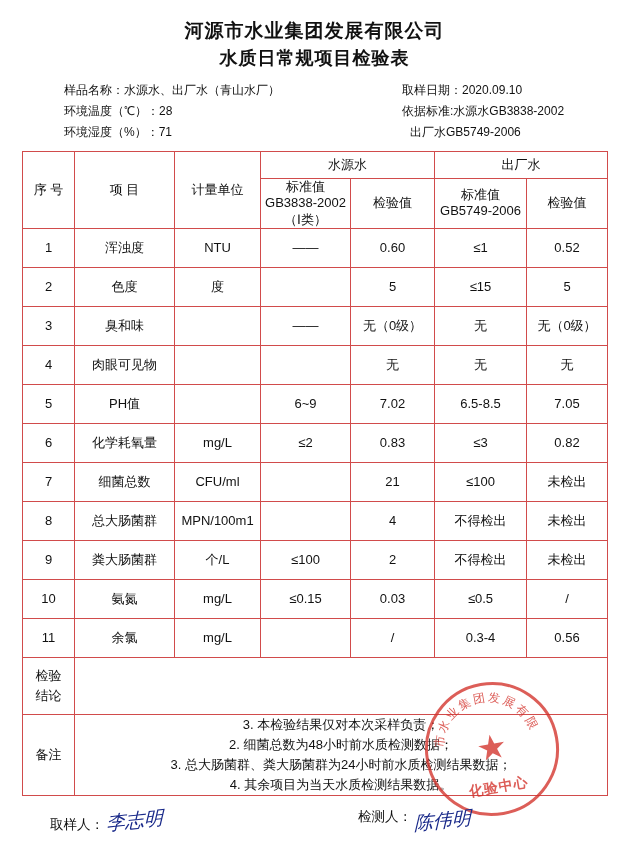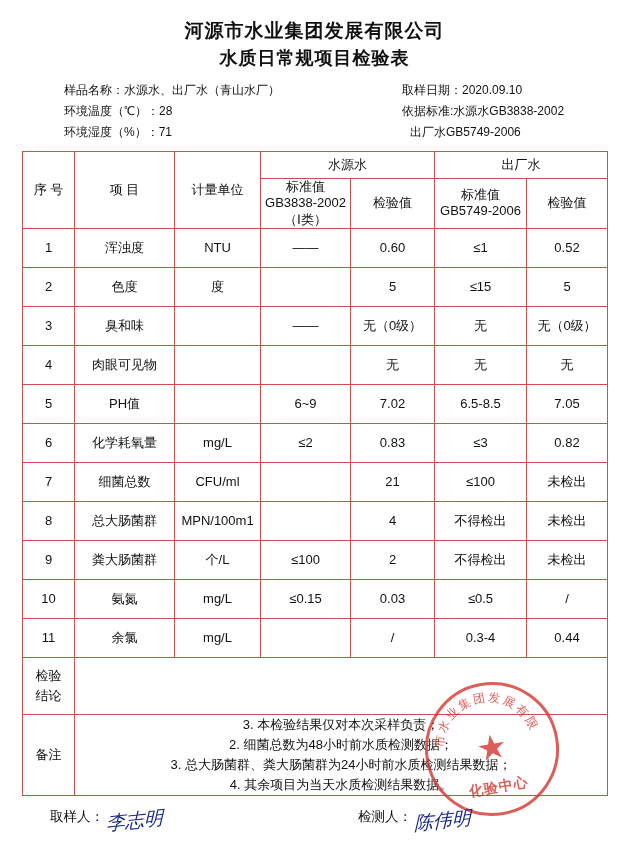--- a/index.html
+++ b/index.html
@@ -153,21 +153,21 @@
     top: 0;
   }
   .footer {
     display: flex;
     margin-top: 12px;
     font-size: 13.5px;
     padding-left: 28px;
   }
   .footer .sig-block {
     display: flex;
-    align-items: flex-start;
+    align-items: flex-end;
     width: 290px;
     flex: 0 0 290px;
   }
   .footer .sig-block2 {
     display: flex;
     padding-left: 18px;
   }
   .sig {
     font-family: "Liberation Serif", serif;
     font-style: italic;
@@ -323,21 +323,21 @@
         <td class="row-cell">≤0.5</td>
         <td class="row-cell">/</td>
       </tr>
       <tr>
         <td class="row-cell">11</td>
         <td class="row-cell item-name">余氯</td>
         <td class="row-cell">mg/L</td>
         <td class="row-cell"></td>
         <td class="row-cell">/</td>
         <td class="row-cell">0.3-4</td>
-        <td class="row-cell">0.44</td>
+        <td class="row-cell">0.56</td>
       </tr>
 
       <tr>
         <td class="concl-label">
           <div>检验</div>
           <div>结论</div>
         </td>
         <td colspan="6" class="concl-body"></td>
       </tr>
 

